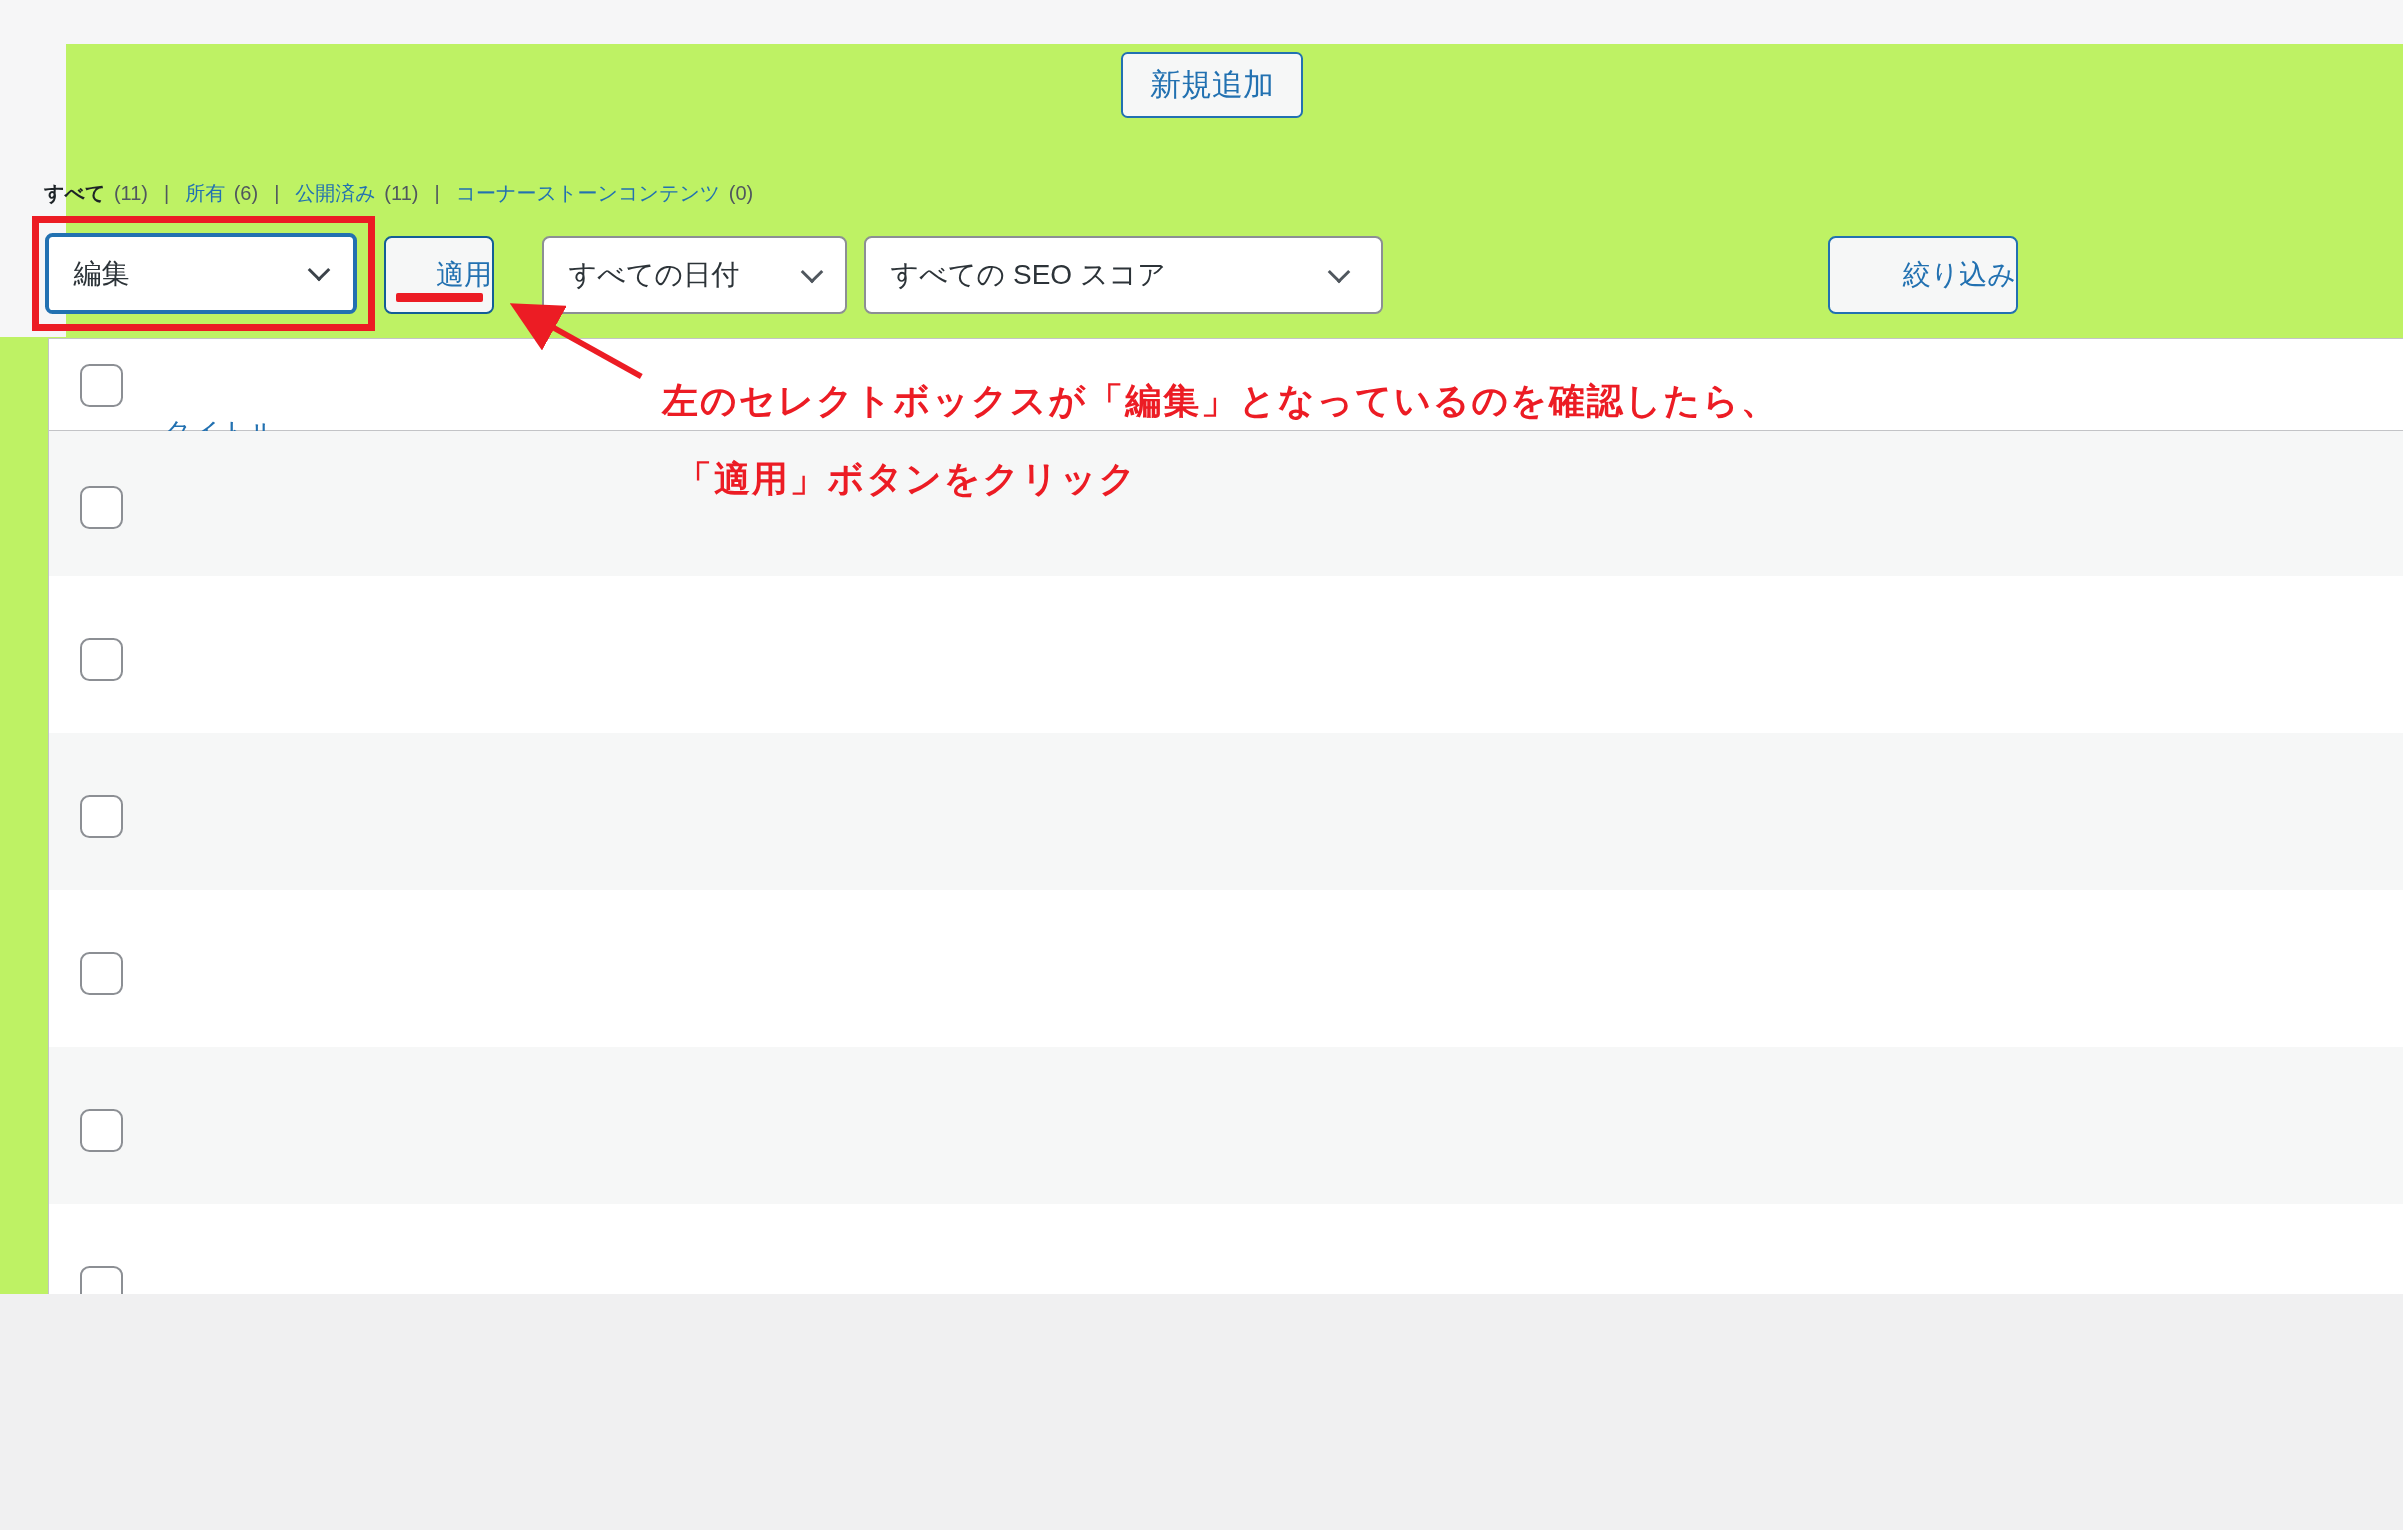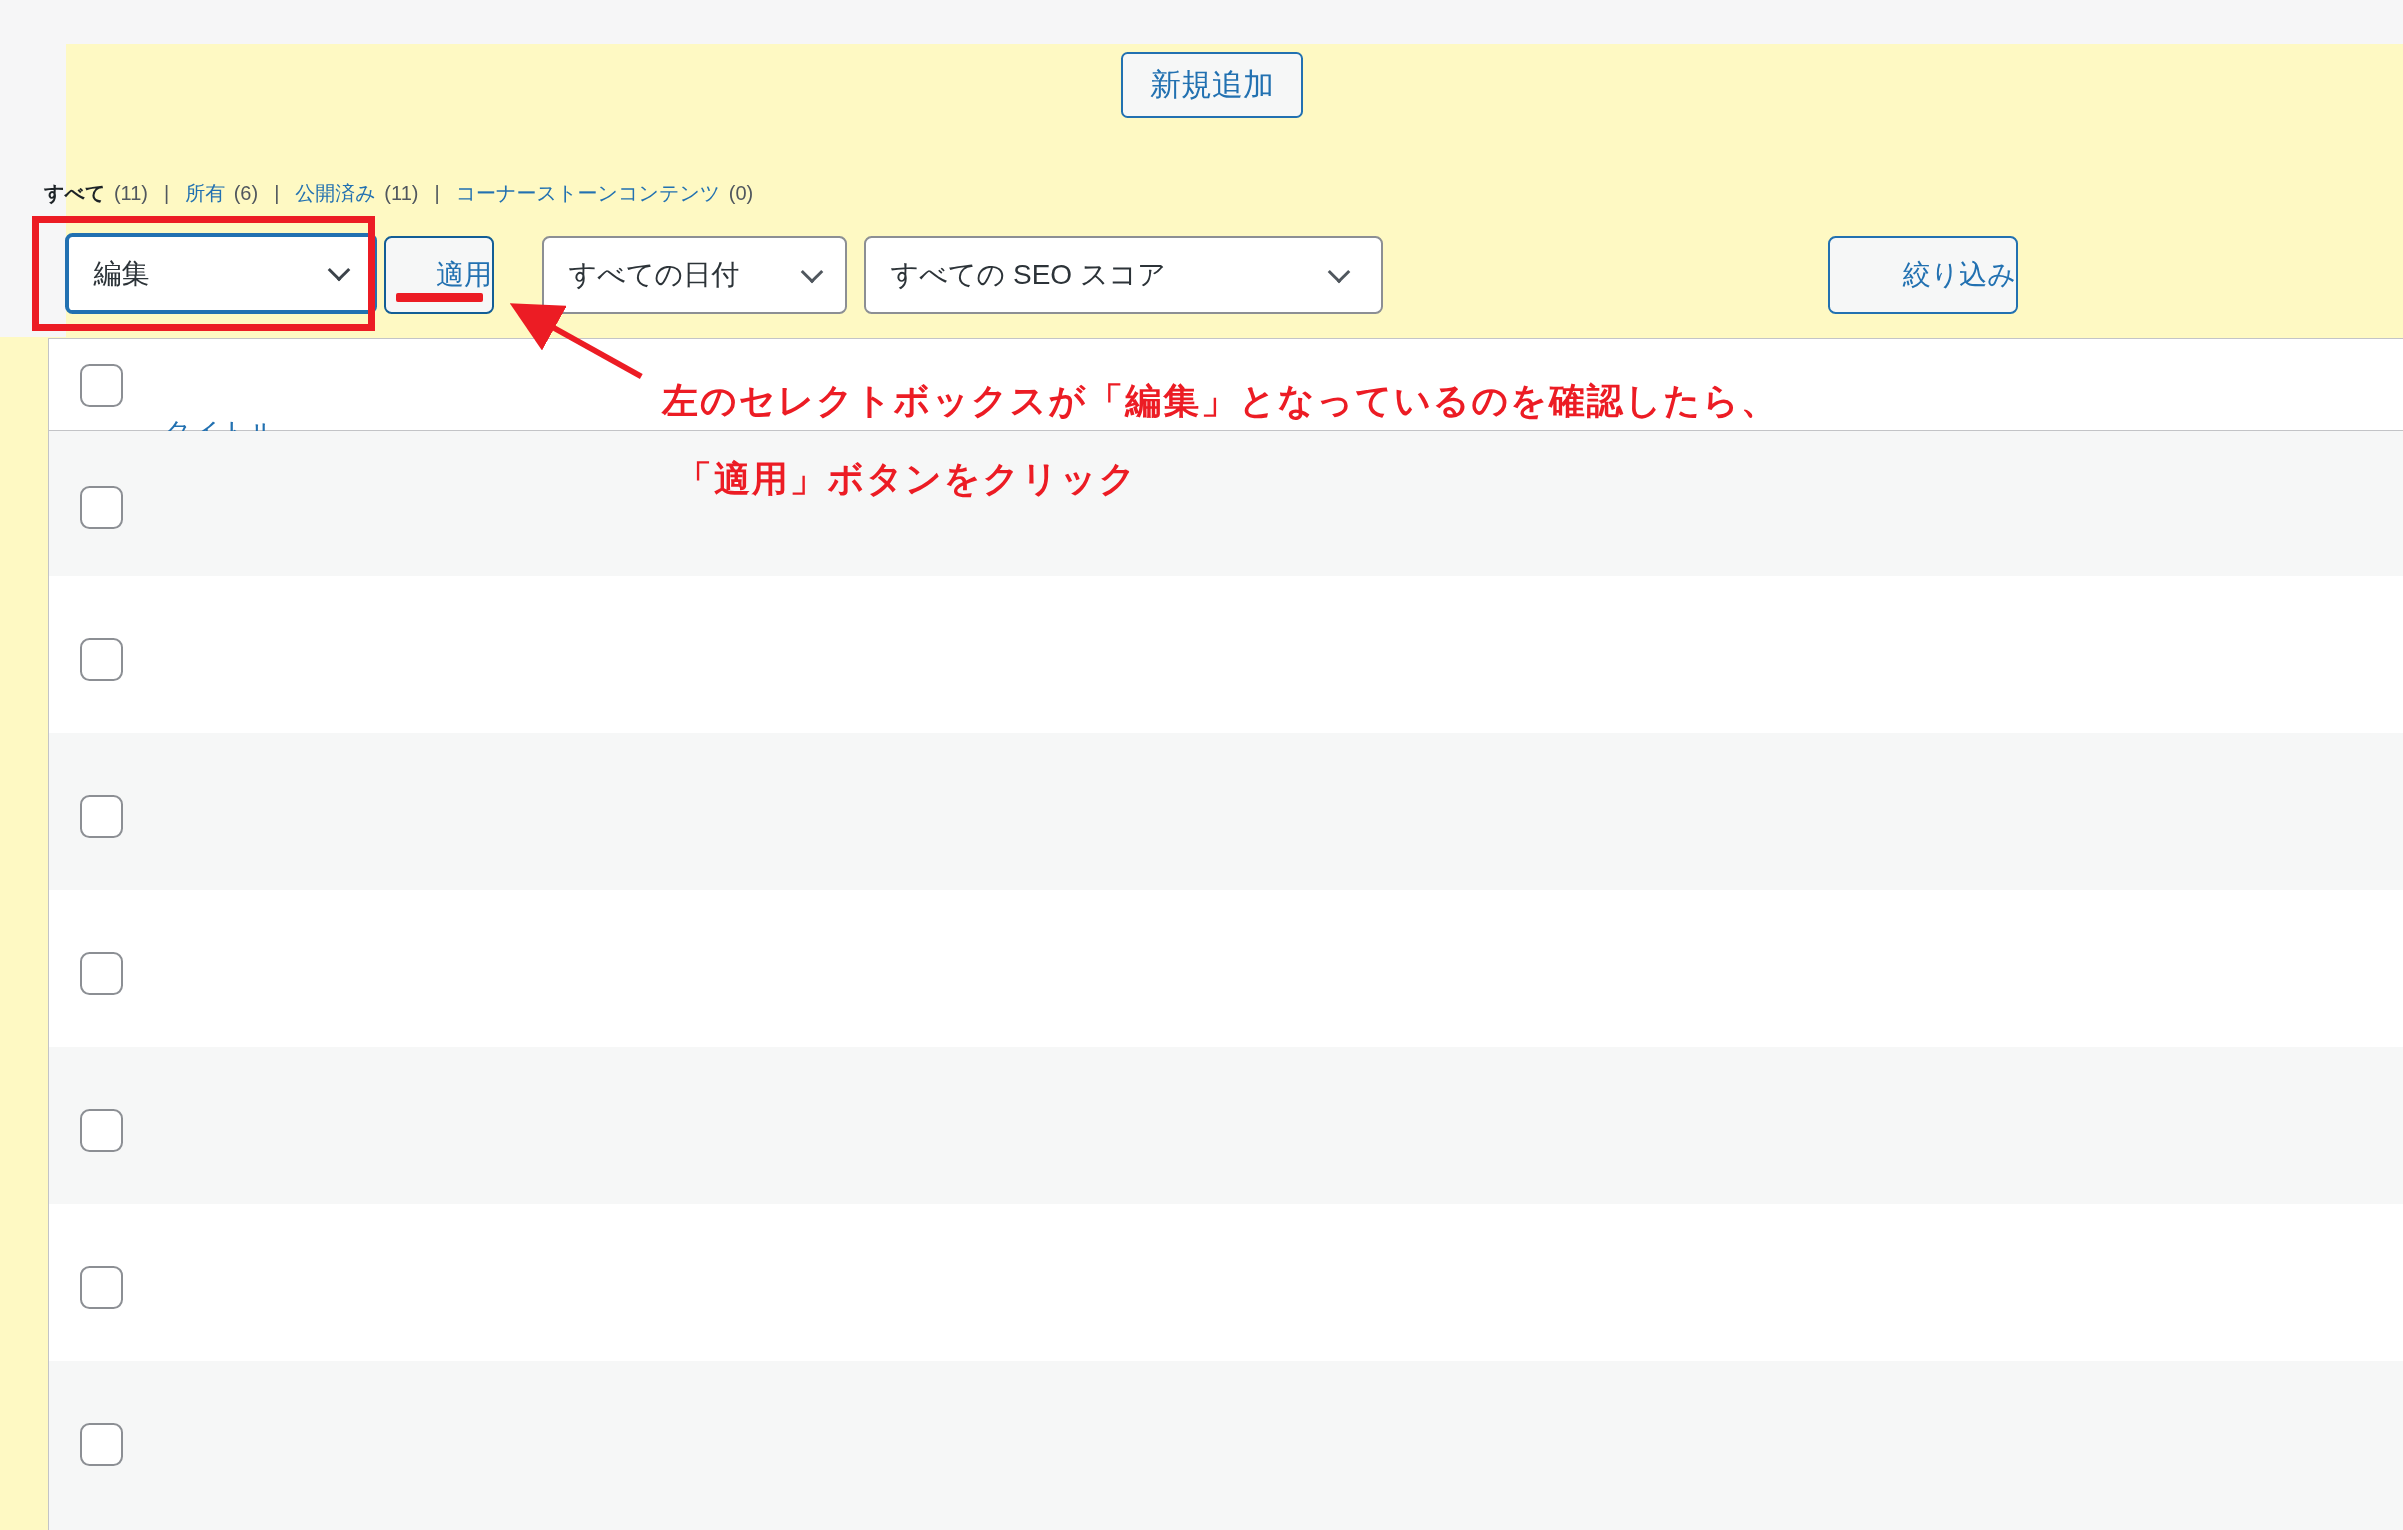--- a/index.html
+++ b/index.html
@@ -1,22 +1,22 @@
 <!DOCTYPE html>
 <html style="font-size:15px"><head>
 <meta charset="utf-8">
 <style>
   html,body{margin:0;padding:0;}
   body{
     font-family:"Liberation Sans","DejaVu Sans",sans-serif;
     background:#f0f0f1;
   }
   .stage{
-    position:relative;width:2404px;height:1530px;
-    background:#fef9c3;overflow:hidden;
+    position:relative;width:2404px;height:1294px;
+    background:#bef264;overflow:hidden;
   }
   
   .strip-top{position:absolute;left:0;top:0;width:2404px;height:44px;background:#f6f6f7;}
   .strip-left{position:absolute;left:0;top:44px;width:66px;height:293px;background:#f6f6f7;}
 
   
   .add-new{
     position:absolute;left:1121px;top:52px;width:182px;height:66px;
     box-sizing:border-box;border:2.8px solid #2271b1;border-radius:6.6px;
     background:#f6f7f7;color:#2271b1;font-size:31px;
@@ -34,21 +34,21 @@
   .views .count{color:#50575e;margin-left:8.5px;}
   .views .sep{margin:0 16px;color:#50575e;}
 
   
   .control{
     position:absolute;top:236px;height:78px;box-sizing:border-box;
     border-radius:7.6px;font-size:28px;display:flex;align-items:center;
     background:#fff;color:#2c3338;z-index:2;
   }
   .sel{padding-left:24.6px;cursor:pointer;}
-  .sel-edit{left:45px;top:233px;width:312px;height:81px;border:4.7px solid #2271b1;margin-left:20px;}
+  .sel-edit{left:45px;top:233px;width:312px;height:81px;border:4.7px solid #2271b1;}
   .sel-date{left:542px;width:305px;border:2.8px solid #8c8f94;}
   .sel-seo{left:864px;width:519px;border:2.8px solid #8c8f94;}
   .sel-read{left:1402px;width:414px;border:2.8px solid #8c8f94;}
   .btn{
     justify-content:flex-end;background:#f6f7f7;color:#2271b1;cursor:pointer;
   }
   .btn-apply{left:384px;width:110px;border:2.8px solid #135e96;position:absolute;}
   .btn-filter{left:1828px;width:190px;border:2.8px solid #2271b1;}
 
   .chev{

